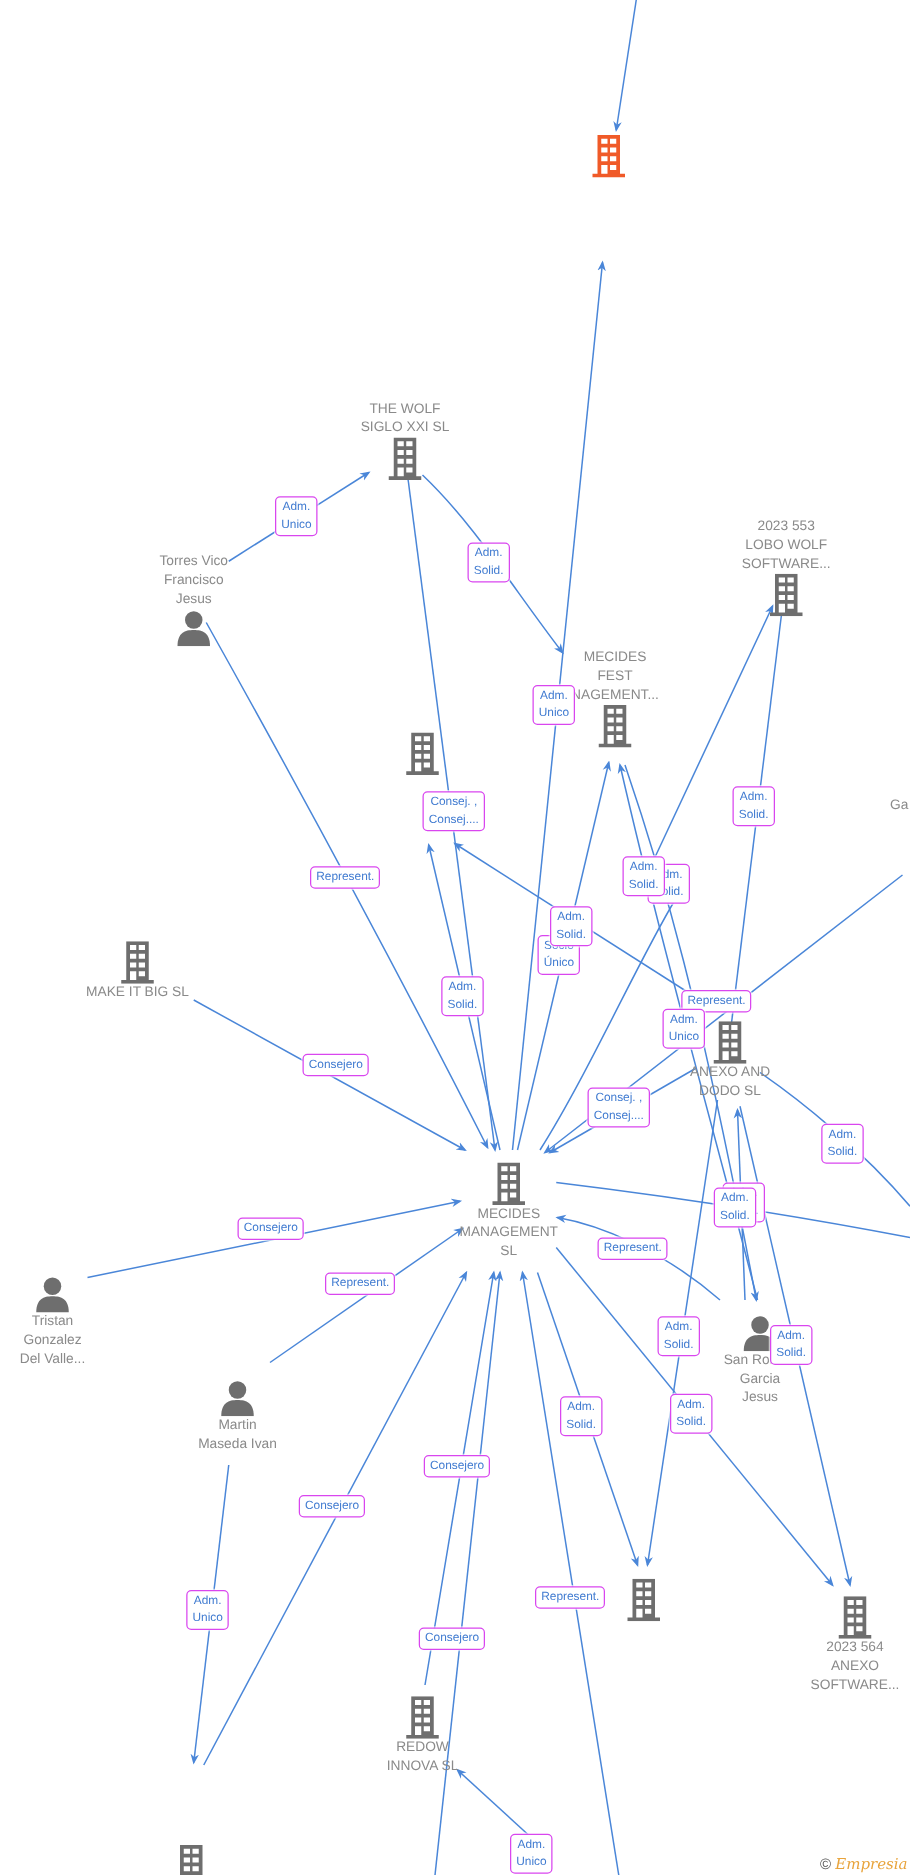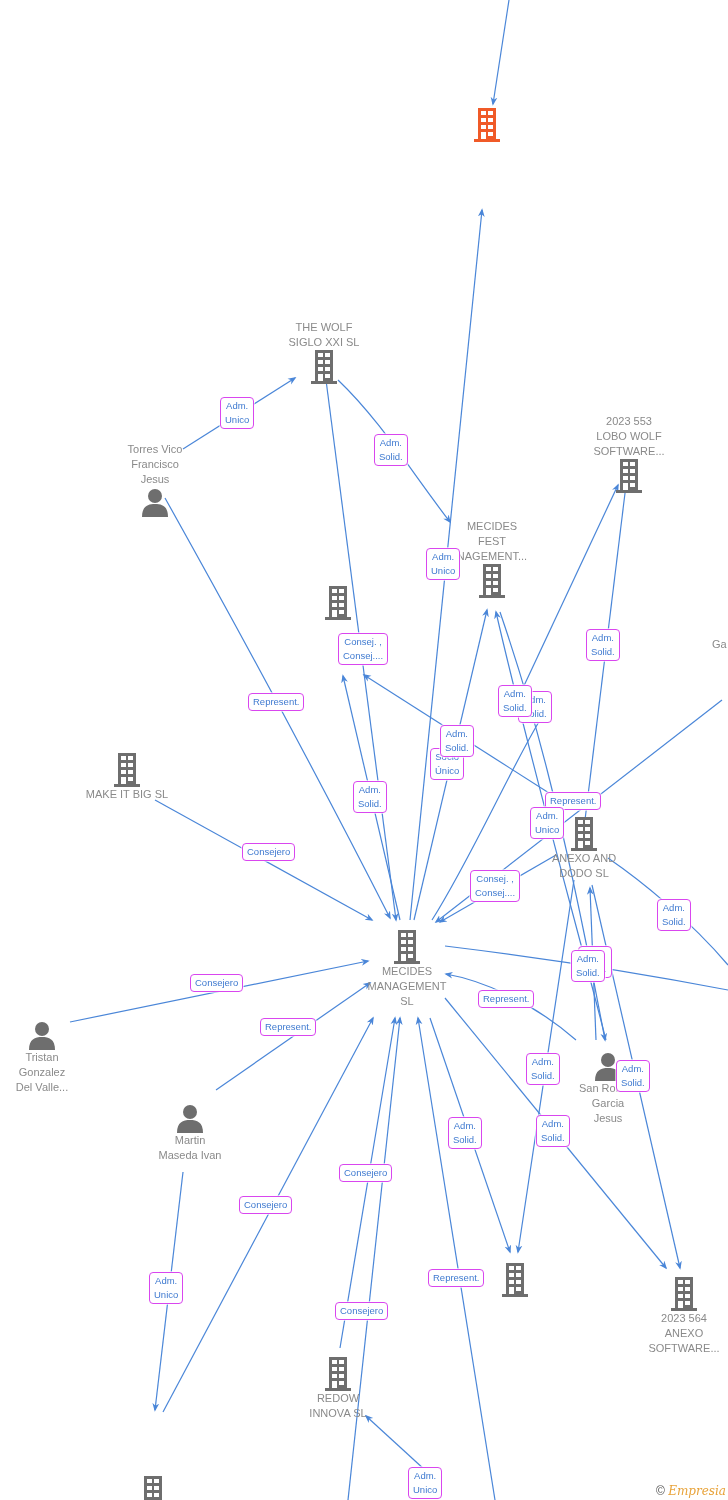--- a/index.html
+++ b/index.html
@@ -156,21 +156,21 @@
       <rect x="9" y="17" width="5" height="4"></rect>
           <rect x="16" y="17" width="5" height="4"></rect>
       <rect x="9" y="24" width="5" height="7"></rect>
           <rect x="16" y="24" width="5" height="4"></rect>
     </g>
       </svg>
     </div>
     <div class="node" style="left: 712px; top: 637px;">
       <span class="lbl">Ga</span>
     </div>
-    <div class="node" style="width: 120px; left: 67px; top: 753px;">
+    <div class="node" style="width: 120px; left: 50px; top: 753px;">
       <svg class="icon" width="30" height="34" viewBox="0 0 30 34">
     <rect x="6" y="0" width="18" height="32" fill="#6e6e6e"></rect>
     <rect x="2" y="31" width="26" height="3" fill="#6e6e6e"></rect>
     <g fill="#fff">
       <rect x="9" y="3" width="5" height="4"></rect>
           <rect x="16" y="3" width="5" height="4"></rect>
       <rect x="9" y="10" width="5" height="4"></rect>
           <rect x="16" y="10" width="5" height="4"></rect>
       <rect x="9" y="17" width="5" height="4"></rect>
           <rect x="16" y="17" width="5" height="4"></rect>

